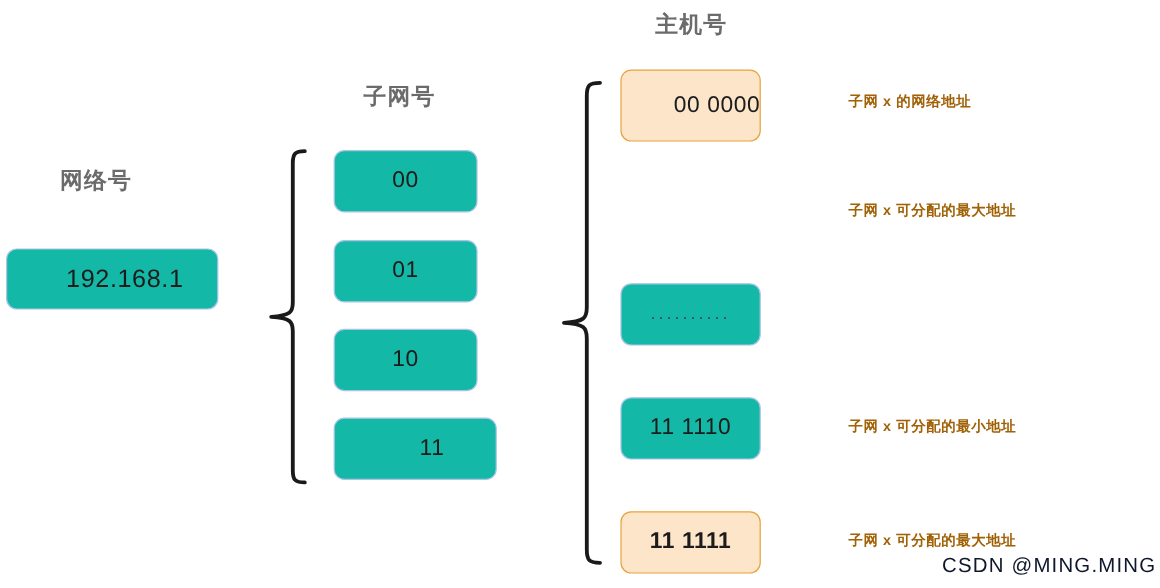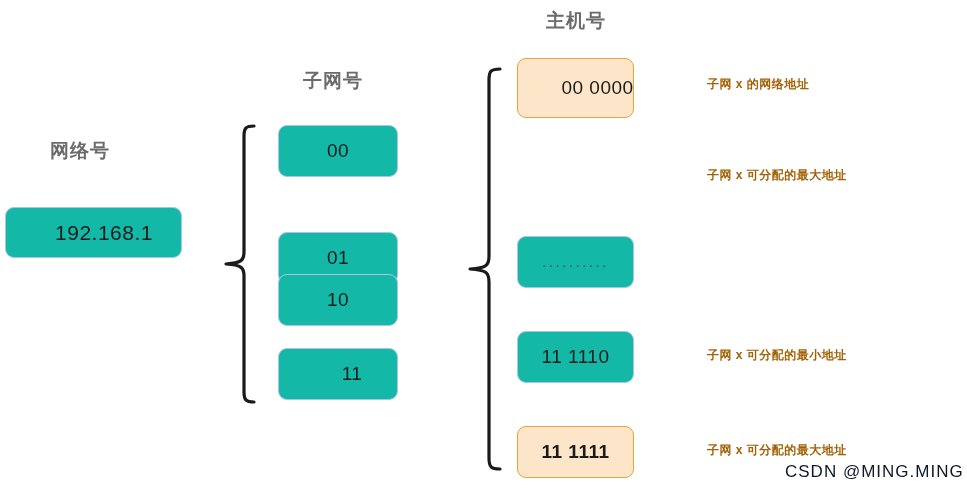--- a/index.html
+++ b/index.html
@@ -84,23 +84,23 @@
 
   <div class="box blue network" style="left:5px; top:207px; width:177px; height:51px;">192.168.1</div>
 
   <svg class="brace" style="left:222px; top:122px;" width="36" height="284" viewBox="0 0 36 284">
     <path d="M32 4 C 24 4, 22 6, 22 14 L22 130 C22 138, 20 141, 4 142 C20 143, 22 146, 22 154 L22 270 C22 278, 24 280, 32 280" fill="none" stroke="#1a1a1a" stroke-width="3.2" stroke-linecap="round" stroke-linejoin="round"></path>
   </svg>
 
   <div class="col-title" style="left:303px; top:68px;">子网号</div>
 
   <div class="box blue" style="left:278px; top:125px; width:120px; height:52px;">00</div>
-  <div class="box blue" style="left:278px; top:200px; width:120px; height:52px;margin-top:32px;">01</div>
+  <div class="box blue" style="left:278px; top:200px; width:120px; height:52px;">01</div>
   <div class="box blue" style="left:278px; top:274px; width:120px; height:52px;">10</div>
-  <div class="box blue" style="left:278px; top:348px; width:120px; height:52px;padding-left:28px;">11</div>
+  <div class="box blue" style="left:278px; top:348px; width:136px; height:52px;padding-left:28px;">11</div>
 
   <svg class="brace" style="left:466px; top:64px;" width="38" height="410" viewBox="0 0 38 410">
     <path d="M34 5 C 25 5, 23 7, 23 16 L23 192 C23 201, 21 204, 4 205 C21 206, 23 209, 23 218 L23 394 C23 403, 25 405, 34 405" fill="none" stroke="#1a1a1a" stroke-width="3.2" stroke-linecap="round" stroke-linejoin="round"></path>
   </svg>
 
   <div class="col-title" style="left:546px; top:8px;">主机号</div>
 
   <div class="box orange" style="left:517px; top:58px; width:117px; height:60px;padding-left:44px;">00 0000</div>
   <div class="box blue" style="left:517px; top:236px; width:117px; height:52px;">
     <span class="dots">..........</span>

